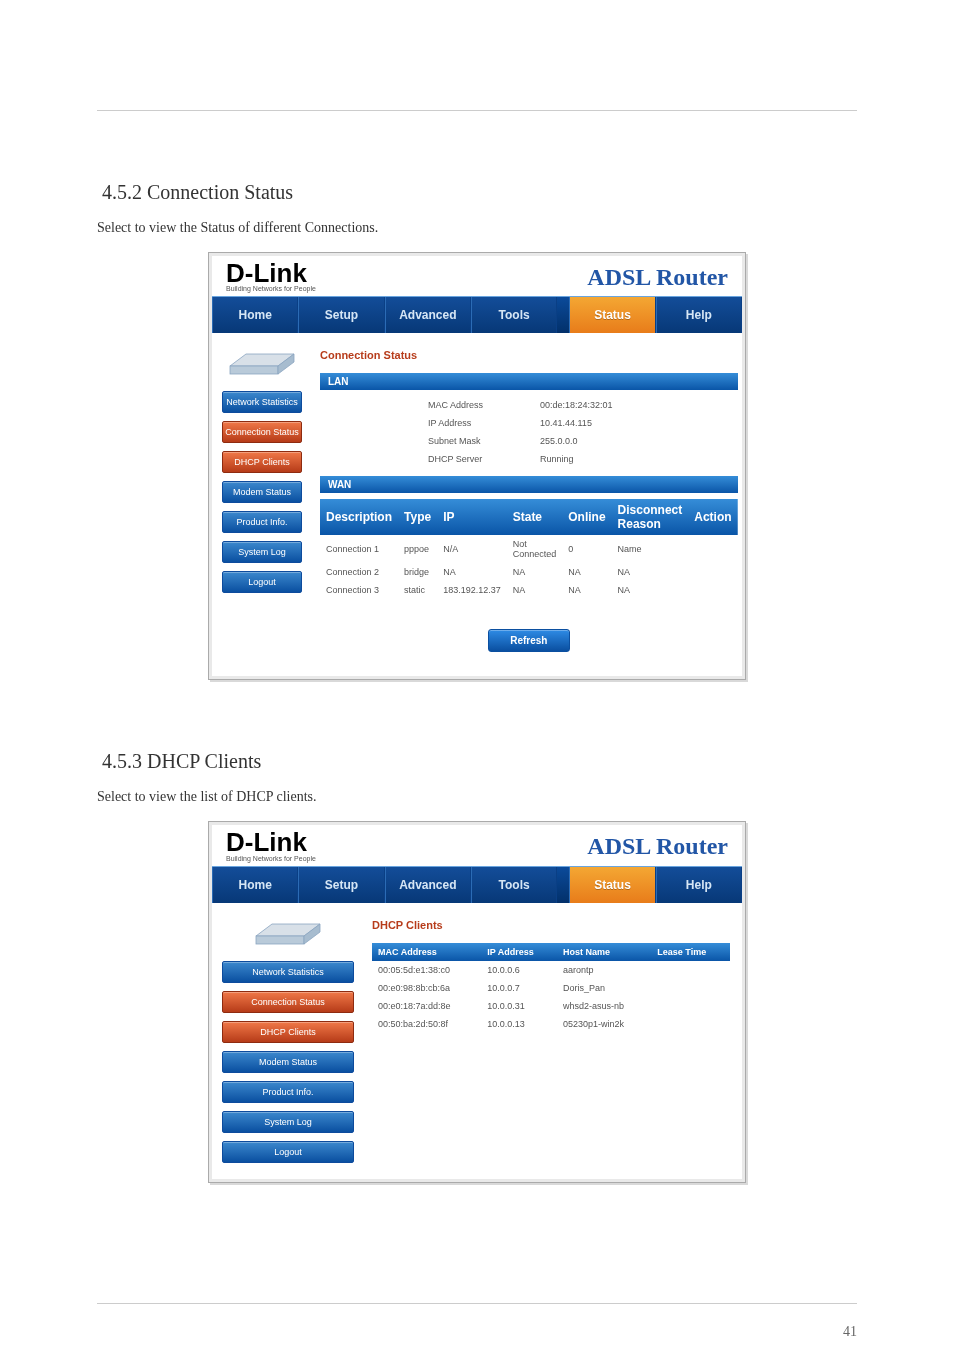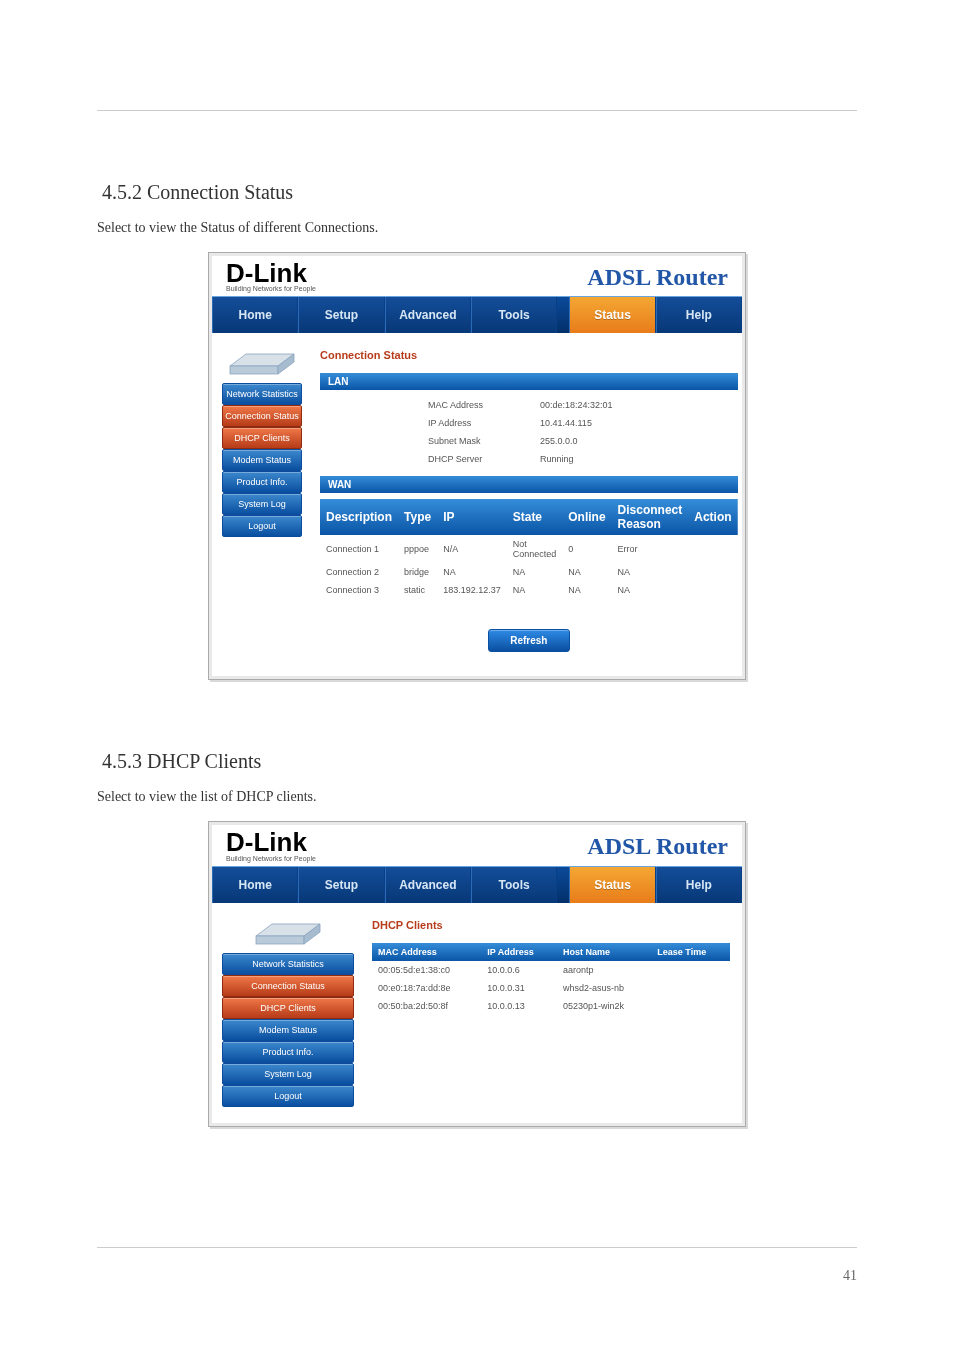--- a/index.html
+++ b/index.html
@@ -95,21 +95,21 @@
   .ss-body {
     display: flex;
     background: #ffffff;
   }
   .side {
     width: 132px;
     background: #ffffff;
     padding: 8px 10px 16px 10px;
     display: flex;
     flex-direction: column;
-    gap: 0;
+    gap: 8px;
   }
   .side-graphic {
     height: 42px;
     display:flex;
     align-items:center;
     justify-content:center;
   }
   .side-graphic svg { width: 80px; }
   .side-btn {
     display: block;
@@ -283,21 +283,21 @@
           <th>Online</th>
           <th>Disconnect Reason</th>
           <th>Action</th>
         </tr>
         <tr>
           <td>Connection 1</td>
           <td>pppoe</td>
           <td>N/A</td>
           <td>Not Connected</td>
           <td>0</td>
-          <td>Error</td>
+          <td>Name</td>
           <td></td>
         </tr>
         <tr>
           <td>Connection 2</td>
           <td>bridge</td>
           <td>NA</td>
           <td>NA</td>
           <td>NA</td>
           <td>NA</td>
           <td></td>
@@ -367,20 +367,26 @@
           <th>Host Name</th>
           <th>Lease Time</th>
         </tr>
         <tr>
                 <td>00:05:5d:e1:38:c0</td>
                 <td>10.0.0.6</td>
                 <td>aarontp</td>
                 <td></td>
               </tr>
         <tr>
+                <td>00:e0:98:8b:cb:6a</td>
+                <td>10.0.0.7</td>
+                <td>Doris_Pan</td>
+                <td></td>
+              </tr>
+        <tr>
                 <td>00:e0:18:7a:dd:8e</td>
                 <td>10.0.0.31</td>
                 <td>whsd2-asus-nb</td>
                 <td></td>
               </tr>
         <tr>
                 <td>00:50:ba:2d:50:8f</td>
                 <td>10.0.0.13</td>
                 <td>05230p1-win2k</td>
                 <td></td>

